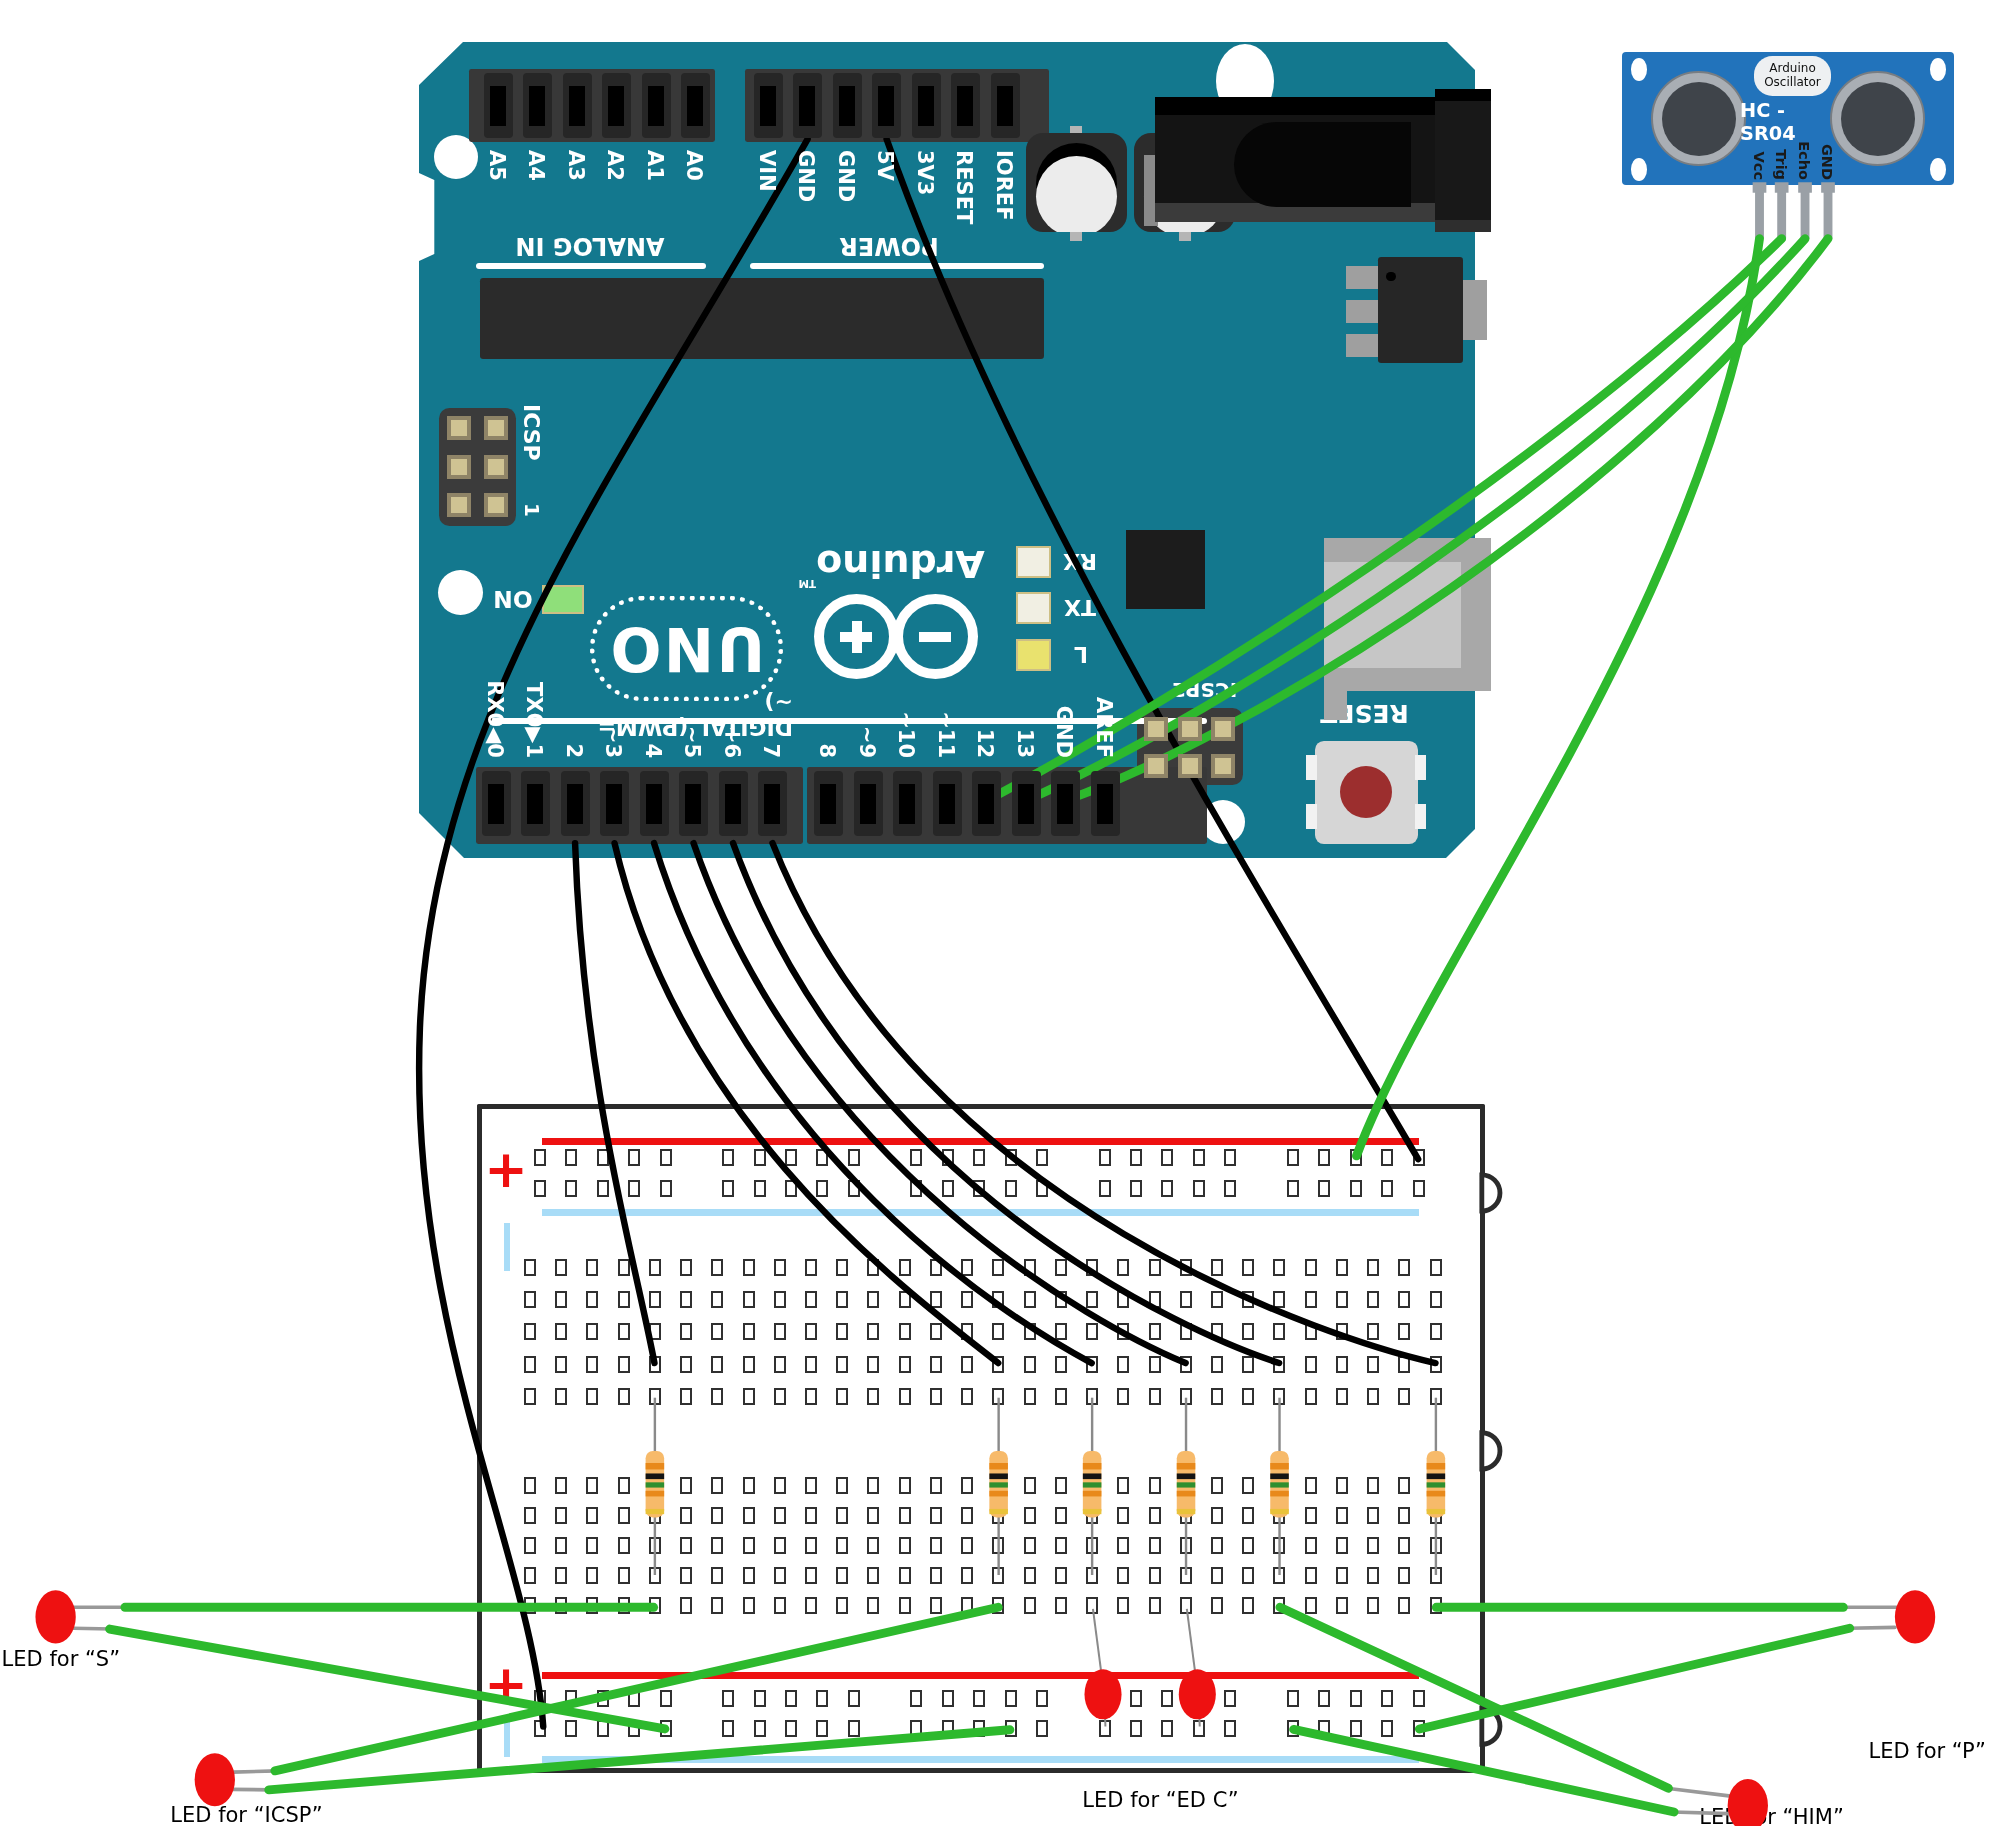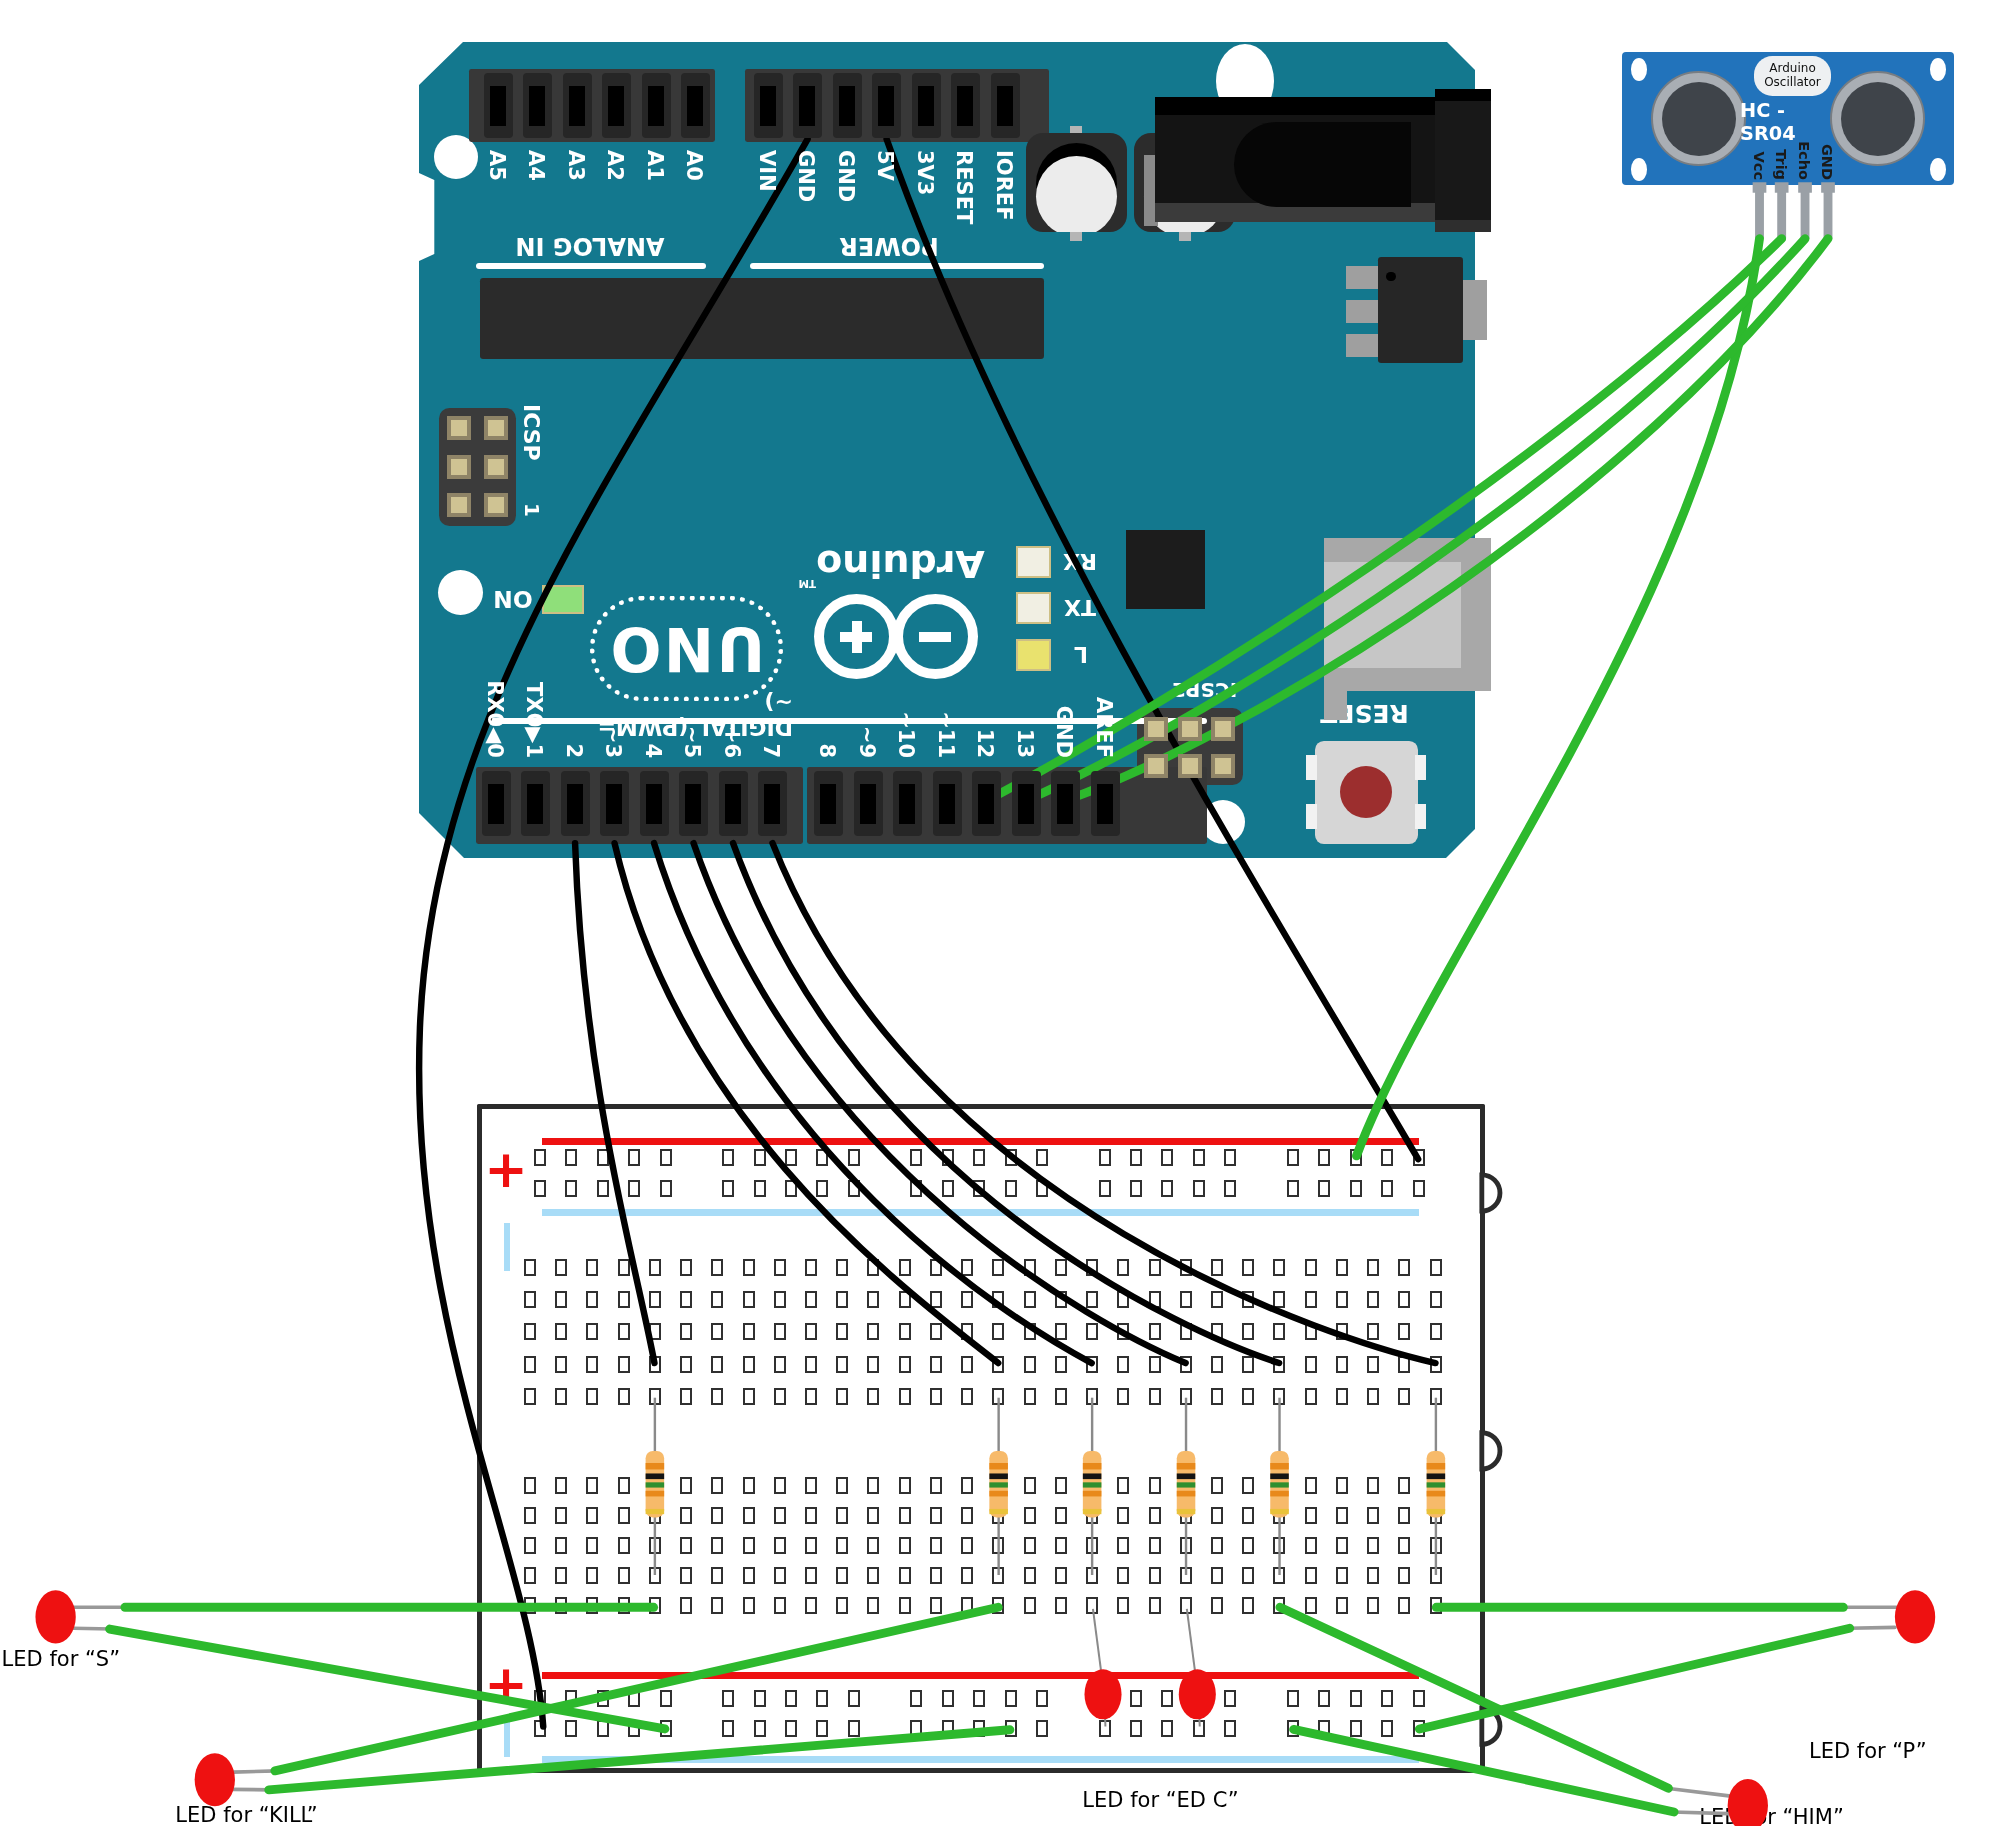--- a/index.html
+++ b/index.html
@@ -541,24 +541,24 @@
       <div class="hole" style="left: 1242px; top: 1597px;"></div>
       <div class="hole" style="left: 1273px; top: 1597px;"></div>
       <div class="hole" style="left: 1305px; top: 1597px;"></div>
       <div class="hole" style="left: 1336px; top: 1597px;"></div>
       <div class="hole" style="left: 1367px; top: 1597px;"></div>
       <div class="hole" style="left: 1398px; top: 1597px;"></div>
       <div class="hole" style="left: 1430px; top: 1597px;"></div>
     </div>
 
   <div class="ledlabel" style="left:1.6px;top:1647px;width:137px;text-align:left;">LED for “S”</div>
-  <div class="ledlabel" style="left:152px;top:1803px;width:189px;text-align:center;">LED for “KILL”</div>
+  <div class="ledlabel" style="left:152px;top:1803px;width:189px;text-align:center;">LED for “ICSP”</div>
   <div class="ledlabel" style="left:1064px;top:1788px;width:193px;text-align:center;">LED for “ED C”</div>
   <div class="ledlabel" style="left:1685px;top:1805px;width:173px;text-align:center;">LED for “HIM”</div>
-  <div class="ledlabel" style="left:1809px;top:1739px;width:177px;text-align:left;">LED for “P”</div>
+  <div class="ledlabel" style="left:1809px;top:1739px;width:177px;text-align:right;">LED for “P”</div>
 
   <svg id="overlay" width="2015" height="1827" style="position:absolute;left:0;top:0;" xmlns="http://www.w3.org/2000/svg" viewBox="0 0 5000 4533">
       <path d="M3677,2915 a45,45 0 0 1 0,90 z" fill="#fff" stroke="#2b2b2b" stroke-width="12"></path>
       <path d="M3677,3555 a45,45 0 0 1 0,90 z" fill="#fff" stroke="#2b2b2b" stroke-width="12"></path>
       <path d="M3677,4238 a45,45 0 0 1 0,90 z" fill="#fff" stroke="#2b2b2b" stroke-width="12"></path>
       <rect x="4349" y="452" width="34" height="26" fill="#9aa0a6"></rect>
       <rect x="4355" y="455" width="22" height="137" fill="#9aa0a6"></rect>
       <rect x="4404" y="452" width="34" height="26" fill="#9aa0a6"></rect>
       <rect x="4410" y="455" width="22" height="137" fill="#9aa0a6"></rect>
       <rect x="4462" y="452" width="34" height="26" fill="#9aa0a6"></rect>

